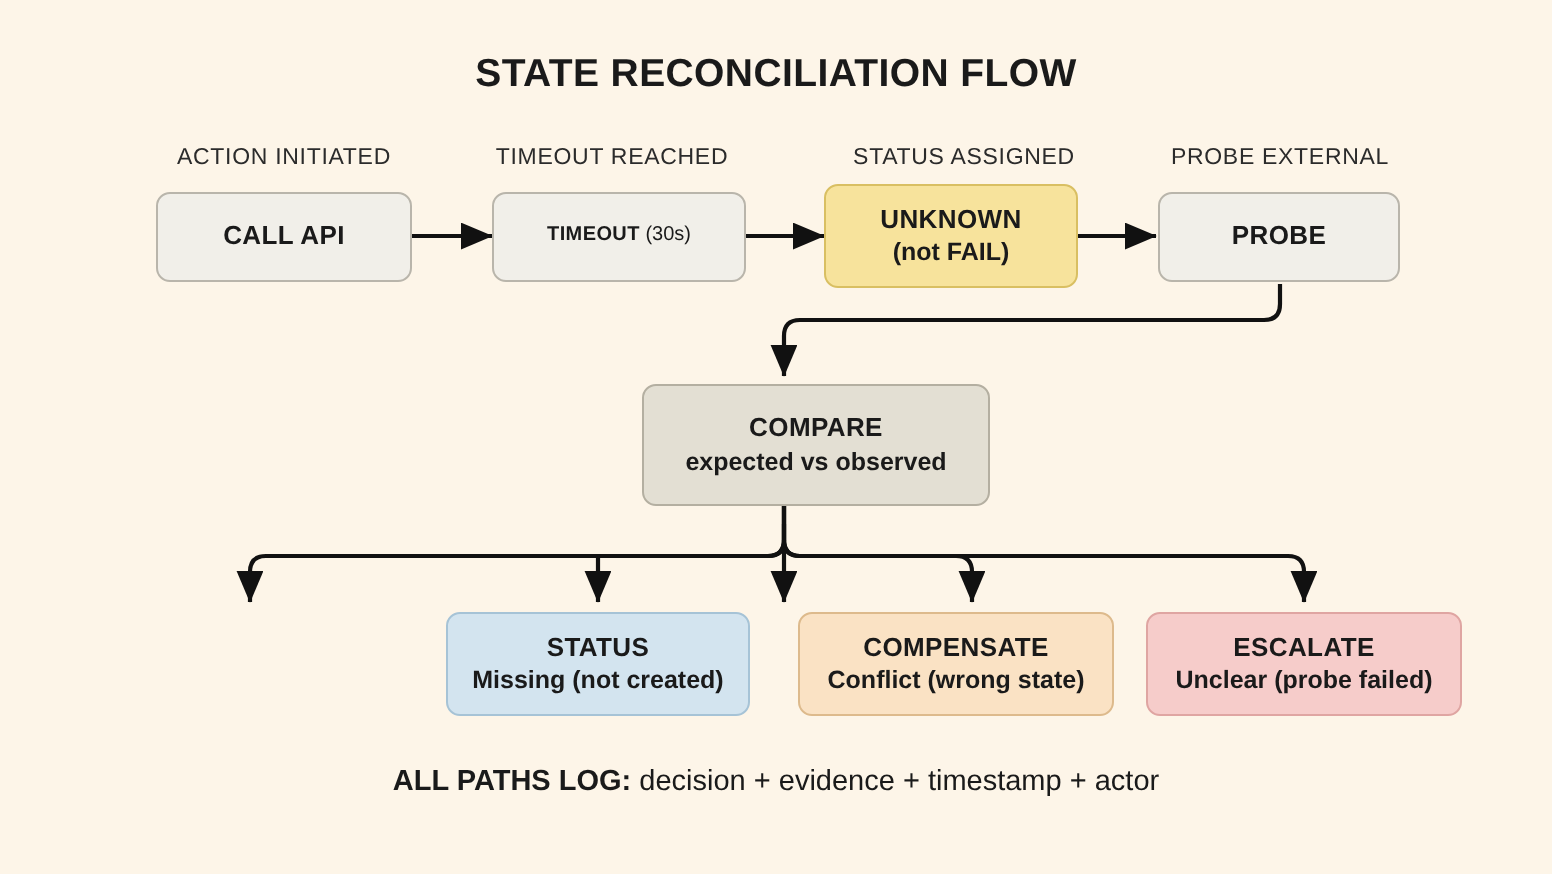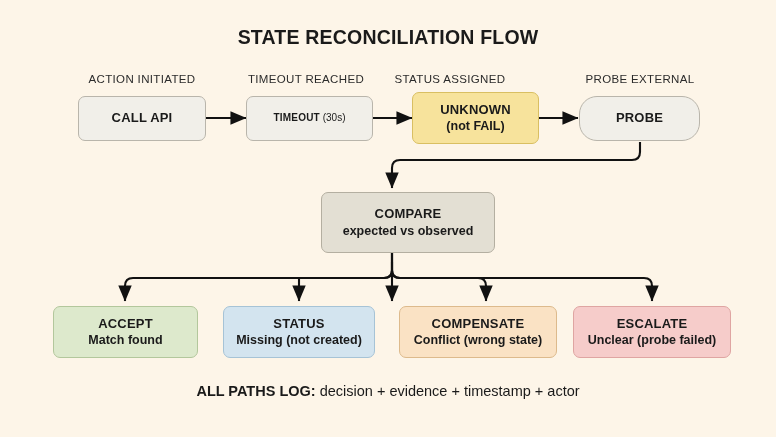--- a/index.html
+++ b/index.html
@@ -110,21 +110,21 @@
 </style>
 </head>
 <body>
 
 <div id="stage">
 
   <div class="title">STATE RECONCILIATION FLOW</div>
 
   <div class="caption" style="left:68px;  top:73px; width:148px;">ACTION INITIATED</div>
   <div class="caption" style="left:232px; top:73px; width:148px;">TIMEOUT REACHED</div>
-  <div class="caption" style="left:376px; top:73px; width:148px;">STATUS ASSIGNED</div>
+  <div class="caption" style="left:408px; top:73px; width:148px;">STATUS ASSIGNED</div>
   <div class="caption" style="left:566px; top:73px; width:148px;">PROBE EXTERNAL</div>
 
   <svg id="wires" viewBox="0 0 776 437">
     <defs>
       <marker id="ah" markerWidth="9" markerHeight="9" refX="7.4" refY="3.2" orient="auto" markerUnits="strokeWidth">
         <path d="M0,0 L7.6,3.2 L0,6.4 z" fill="#111111"></path>
       </marker>
     </defs>
     <g fill="none" stroke="#111111" stroke-width="2.1" marker-end="url(#ah)">
 
@@ -152,33 +152,29 @@
 
   <div class="node n-grey" style="left:246px; top:96px; width:127px; height:45px;">
     <span class="inline"><span>TIMEOUT</span><span class="sfx"> (30s)</span></span>
   </div>
 
   <div class="node n-yellow" style="left:412px; top:92px; width:127px; height:52px;">
     <span class="l1">UNKNOWN</span>
     <span class="l2">(not FAIL)</span>
   </div>
 
-  <div class="node n-grey" style="left:579px; top:96px; width:121px; height:45px;border-radius:18px;">
+  <div class="node n-grey" style="left:579px; top:96px; width:121px; height:45px;">
     <span class="l1">PROBE</span>
   </div>
 
   <div class="node n-compare" style="left:305px; top:192px; width:174px; height:61px;margin-left:16px;">
     <span class="l1">COMPARE</span>
     <span class="l2">expected vs observed</span>
   </div>
 
-  <div class="node n-green" style="left:53px; top:306px; width:145px; height:52px;">
-    <span class="l1">ACCEPT</span>
-    <span class="l2">Match found</span>
-  </div>
 
   <div class="node n-blue" style="left:223px; top:306px; width:152px; height:52px;">
     <span class="l1">STATUS</span>
     <span class="l2">Missing (not created)</span>
   </div>
 
   <div class="node n-orange" style="left:399px; top:306px; width:158px; height:52px;">
     <span class="l1">COMPENSATE</span>
     <span class="l2">Conflict (wrong state)</span>
   </div>

